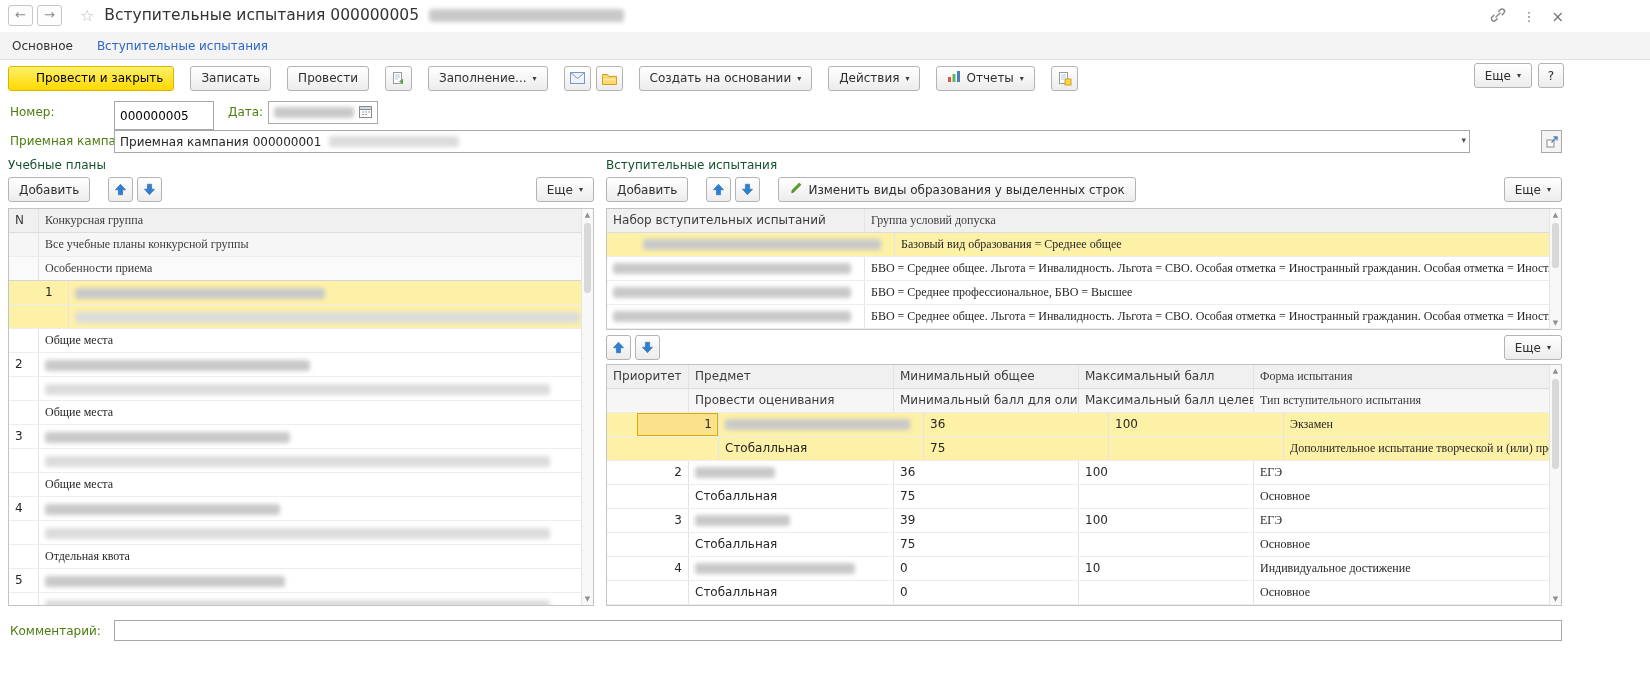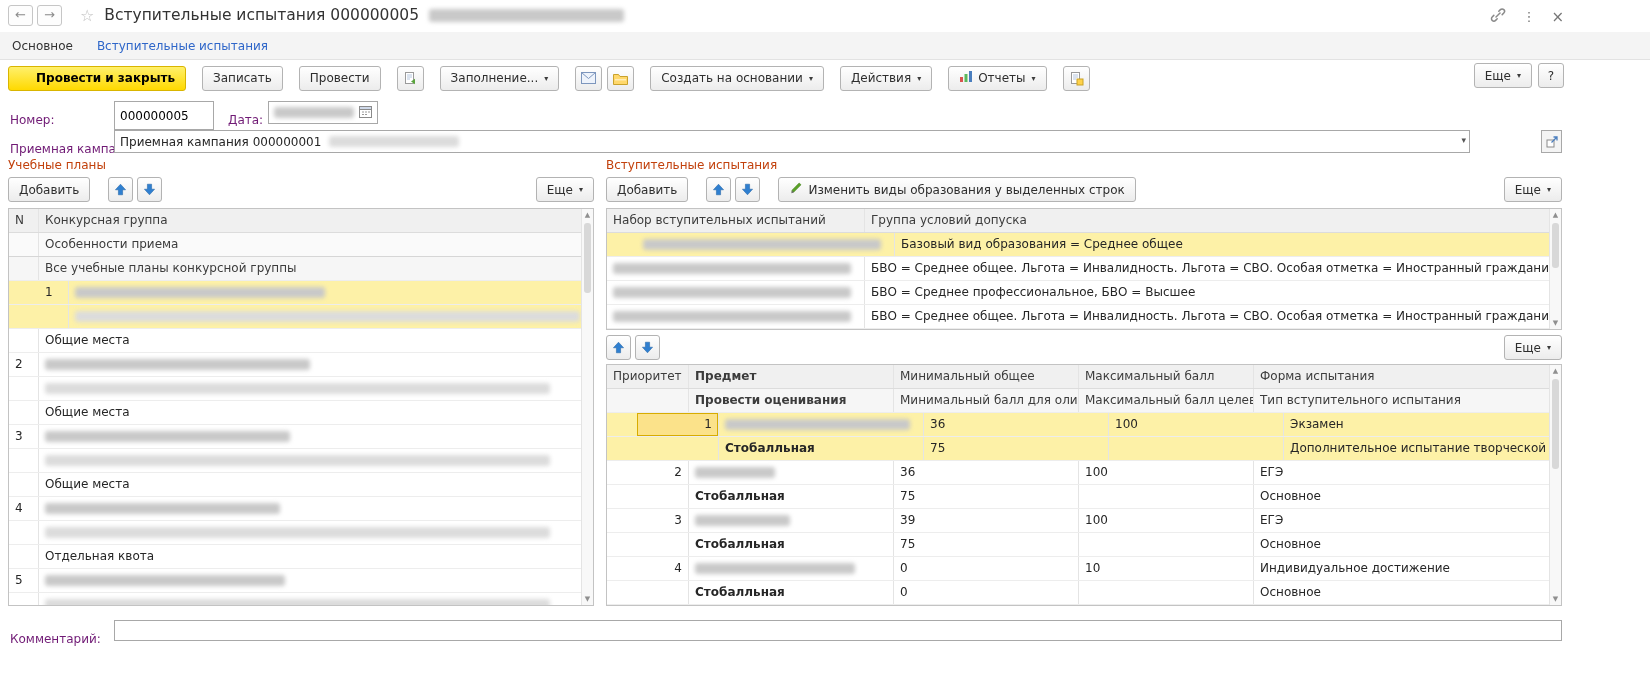--- a/index.html
+++ b/index.html
@@ -20,69 +20,69 @@
   .tabsbar { position:absolute; top:32px; left:0; right:0; height:28px; background:#f4f4f4;
              border-bottom:1px solid #e2e2e2; display:flex; align-items:center; gap:24px; padding-left:12px; }
   .tab-active { color:#333; }
   .tab-link { color:#2e66c9; }
 
   
   .cmdbar { position:absolute; top:63px; left:0; right:0; height:30px; display:flex; align-items:center; gap:5px; padding-left:8px; }
   .btn { display:inline-flex; align-items:center; gap:5px; height:25px; padding:0 10px;
          background:linear-gradient(#ffffff,#ececec); border:1px solid #b3b3b3; border-radius:3px;
          font-size:12px; color:#2e2e2e; white-space:nowrap; }
-  .btn-primary { background:linear-gradient(#fff06b,#ffd900); border-color:#d9b500; font-weight:bold; color:#000;padding-left:27px; }
+  .btn-primary { background:linear-gradient(#fff06b,#ffd900); border-color:#d9b500; font-weight:normal; color:#000;padding-left:27px; }
   .btn-icononly { padding:0 5px; }
   .dd { font-size:8px; color:#3c3c3c; margin-left:1px; }
   .gap { width:6px; flex:none; }
   .cmd-right { position:absolute; right:86px; top:0; display:flex; gap:6px; }
 
   
   .frow { position:absolute; left:0; right:0; height:24px; }
   .frow1 { top:101px; } .frow2 { top:130px; }
-  .lbl { position:absolute; top:4px; color:#701a75;margin-top:8px; }
+  .lbl { position:absolute; top:4px; color:#4d7c0f; }
   .inp { position:absolute; top:0; height:29px; border:1px solid #a8a8a8; background:#fff; font:inherit; padding:0 5px; }
   .boxinp { position:absolute; top:0; height:23px; border:1px solid #a8a8a8; background:#fff;
             display:flex; align-items:center; padding:0 5px; }
   .ddzone { position:absolute; right:3px; top:4px; font-size:9px; color:#555; }
 
   
   .redact { display:inline-block; height:11px; border-radius:3px; background:#c9c9c9; filter:blur(2px); vertical-align:middle; }
   .redact.light { background:#dcdcdc; }
 
   
   .panel { position:absolute; top:158px; height:448px; }
   .panel-left { left:8px; width:586px; }
   .panel-right { left:606px; width:956px; }
-  .caption { color:#c2410c; height:16px; white-space:nowrap; }
+  .caption { color:#14532d; height:16px; white-space:nowrap; }
   .ptoolbar { position:absolute; top:18px; left:0; right:0; height:27px; display:flex; align-items:center; gap:4px; }
   .ml { margin-left:14px; } .mla { margin-left:auto; }
 
   
   .tbl { position:absolute; left:0; right:0; border:1px solid #c3c3c3; background:#fff; overflow:hidden; }
   .ltable { top:50px; bottom:0; }
   .stable { top:50px; height:122px; }
   .midbar { position:absolute; top:176px; left:0; right:0; height:27px; display:flex; align-items:center; gap:4px; }
   .etable { top:206px; bottom:0; }
 
   .tline { display:flex; height:24px; line-height:23px; border-bottom:1px solid #ededed; background:#fff; }
   .tline > div { padding:0 6px; border-right:1px solid #e4e4e4; overflow:hidden; white-space:nowrap; }
-  .tline > div:last-child { border-right:none; }
+  .tline > div:last-child { border-right:none;font-family:Liberation Serif, serif; }
   .h1 { background:#f0f0f0; border-bottom-color:#dcdcdc; color:#3c3c3c; }
   .h2 { background:#f6f6f6; color:#3c3c3c; }
   .h3 { background:#fafafa; border-bottom-color:#d6d6d6; color:#3c3c3c; }
   .sel { background:#fdf1a7;padding-left:30px; }
   .curcell { background:#fbe28a; box-shadow:inset 0 0 0 1px #d8ac00; }
 
   .ncol { width:30px; flex:none; }
   .gcol { flex:1; }
   .c1 { width:258px; flex:none; } .c2 { flex:1; }
   .ep { width:82px; flex:none; text-align:right; }
   .eh .ep { text-align:left; }
-  .es { width:205px; flex:none;font-weight:bold; }
+  .es { width:205px; flex:none; }
   .emin { width:185px; flex:none; }
   .emax { width:175px; flex:none; }
   .ef { flex:1; }
 
   
   .vscroll { position:absolute; top:0; right:0; bottom:0; width:12px; background:#f8f8f8; border-left:1px solid #e4e4e4; z-index:4; }
   .sarrow { position:absolute; top:0; left:0; right:0; height:12px; font-size:7px; color:#8f8f8f; text-align:center; line-height:13px; }
   .sdown { top:auto; bottom:0; }
   .sthumb { position:absolute; left:2px; right:2px; background:#d8d8d8; border-radius:3px; }
 
@@ -234,27 +234,27 @@
         <span>Еще</span>
         <span class="dd">▾</span>
       </div>
   </div>
 
   <div class="tbl ltable">
     <div class="tline h1">
       <div class="ncol">N</div>
       <div class="gcol">Конкурсная группа</div>
     </div>
+    <div class="tline h2">
+      <div class="ncol"></div>
+      <div class="gcol">Все учебные планы конкурсной группы</div>
+    </div>
     <div class="tline h3">
       <div class="ncol"></div>
       <div class="gcol">Особенности приема</div>
-    </div>
-    <div class="tline h2">
-      <div class="ncol"></div>
-      <div class="gcol">Все учебные планы конкурсной группы</div>
     </div>
 
     <div>
       <div class="tline sel">
         <div class="ncol">1</div>
         <div class="gcol"><span class="redact" style="width:250px"></span></div>
       </div>
       <div class="tline sel">
         <div class="ncol"></div>
         <div class="gcol"><span class="redact light" style="width:505px"></span></div>

